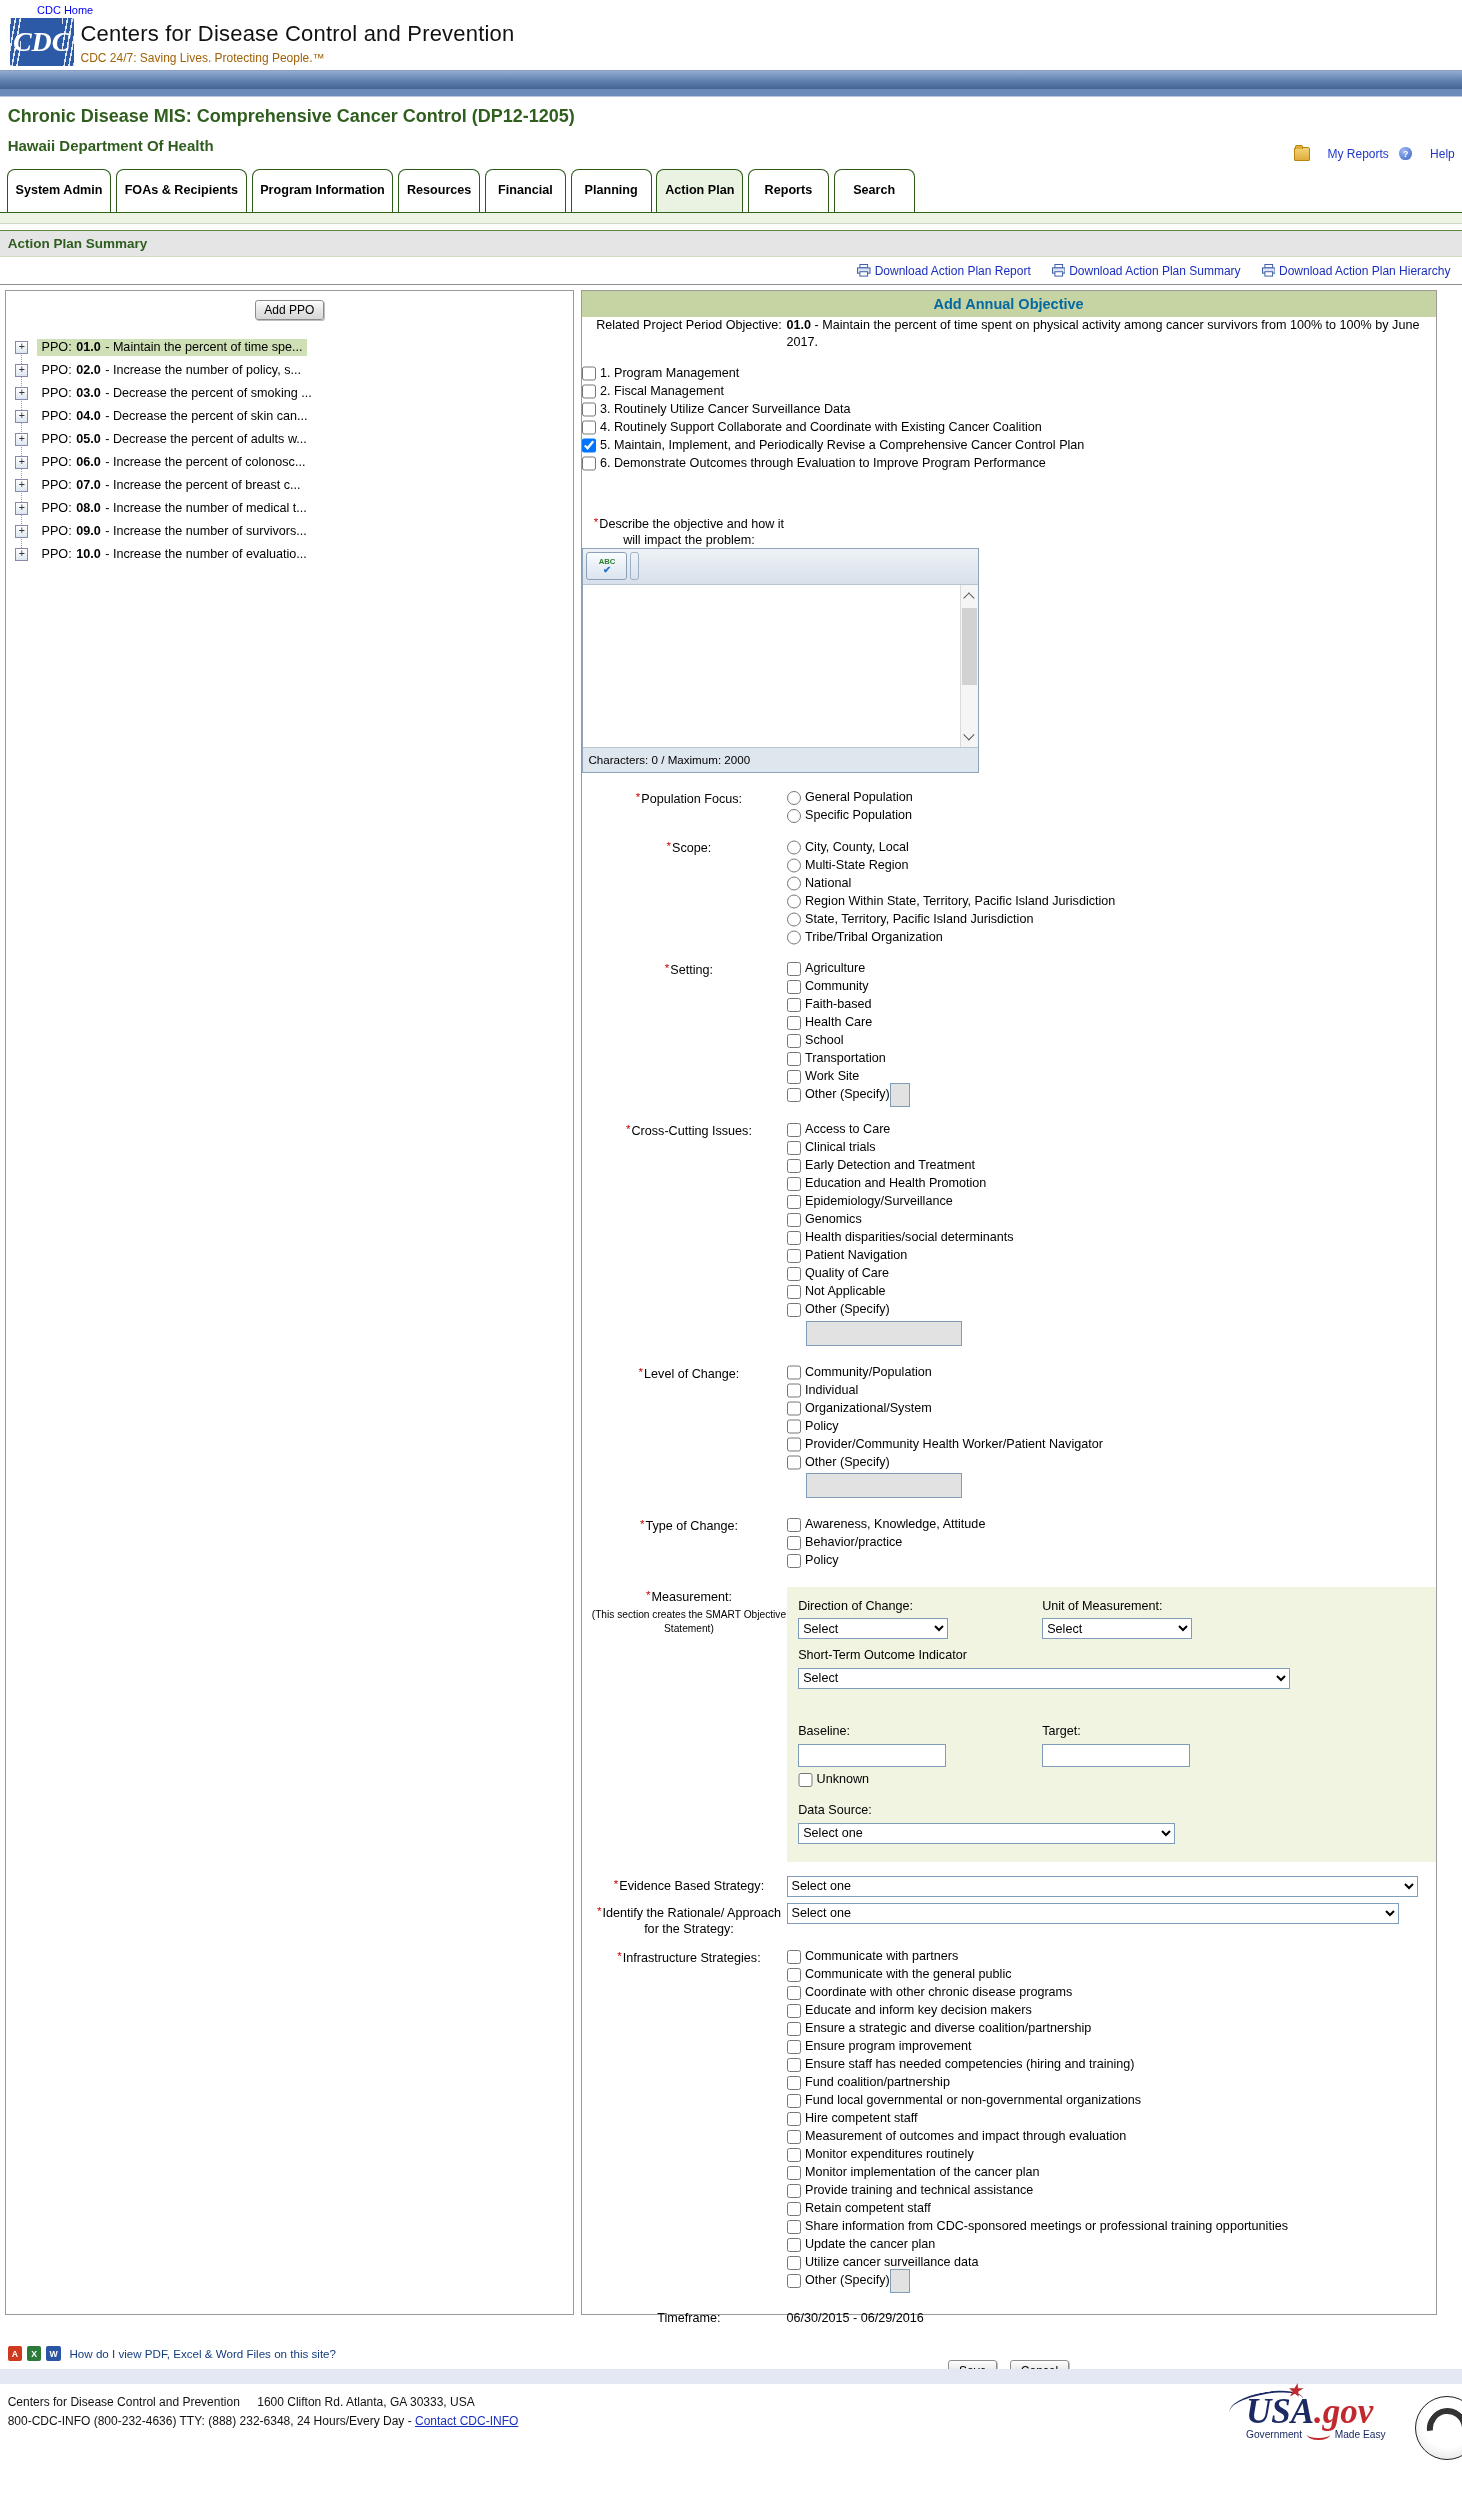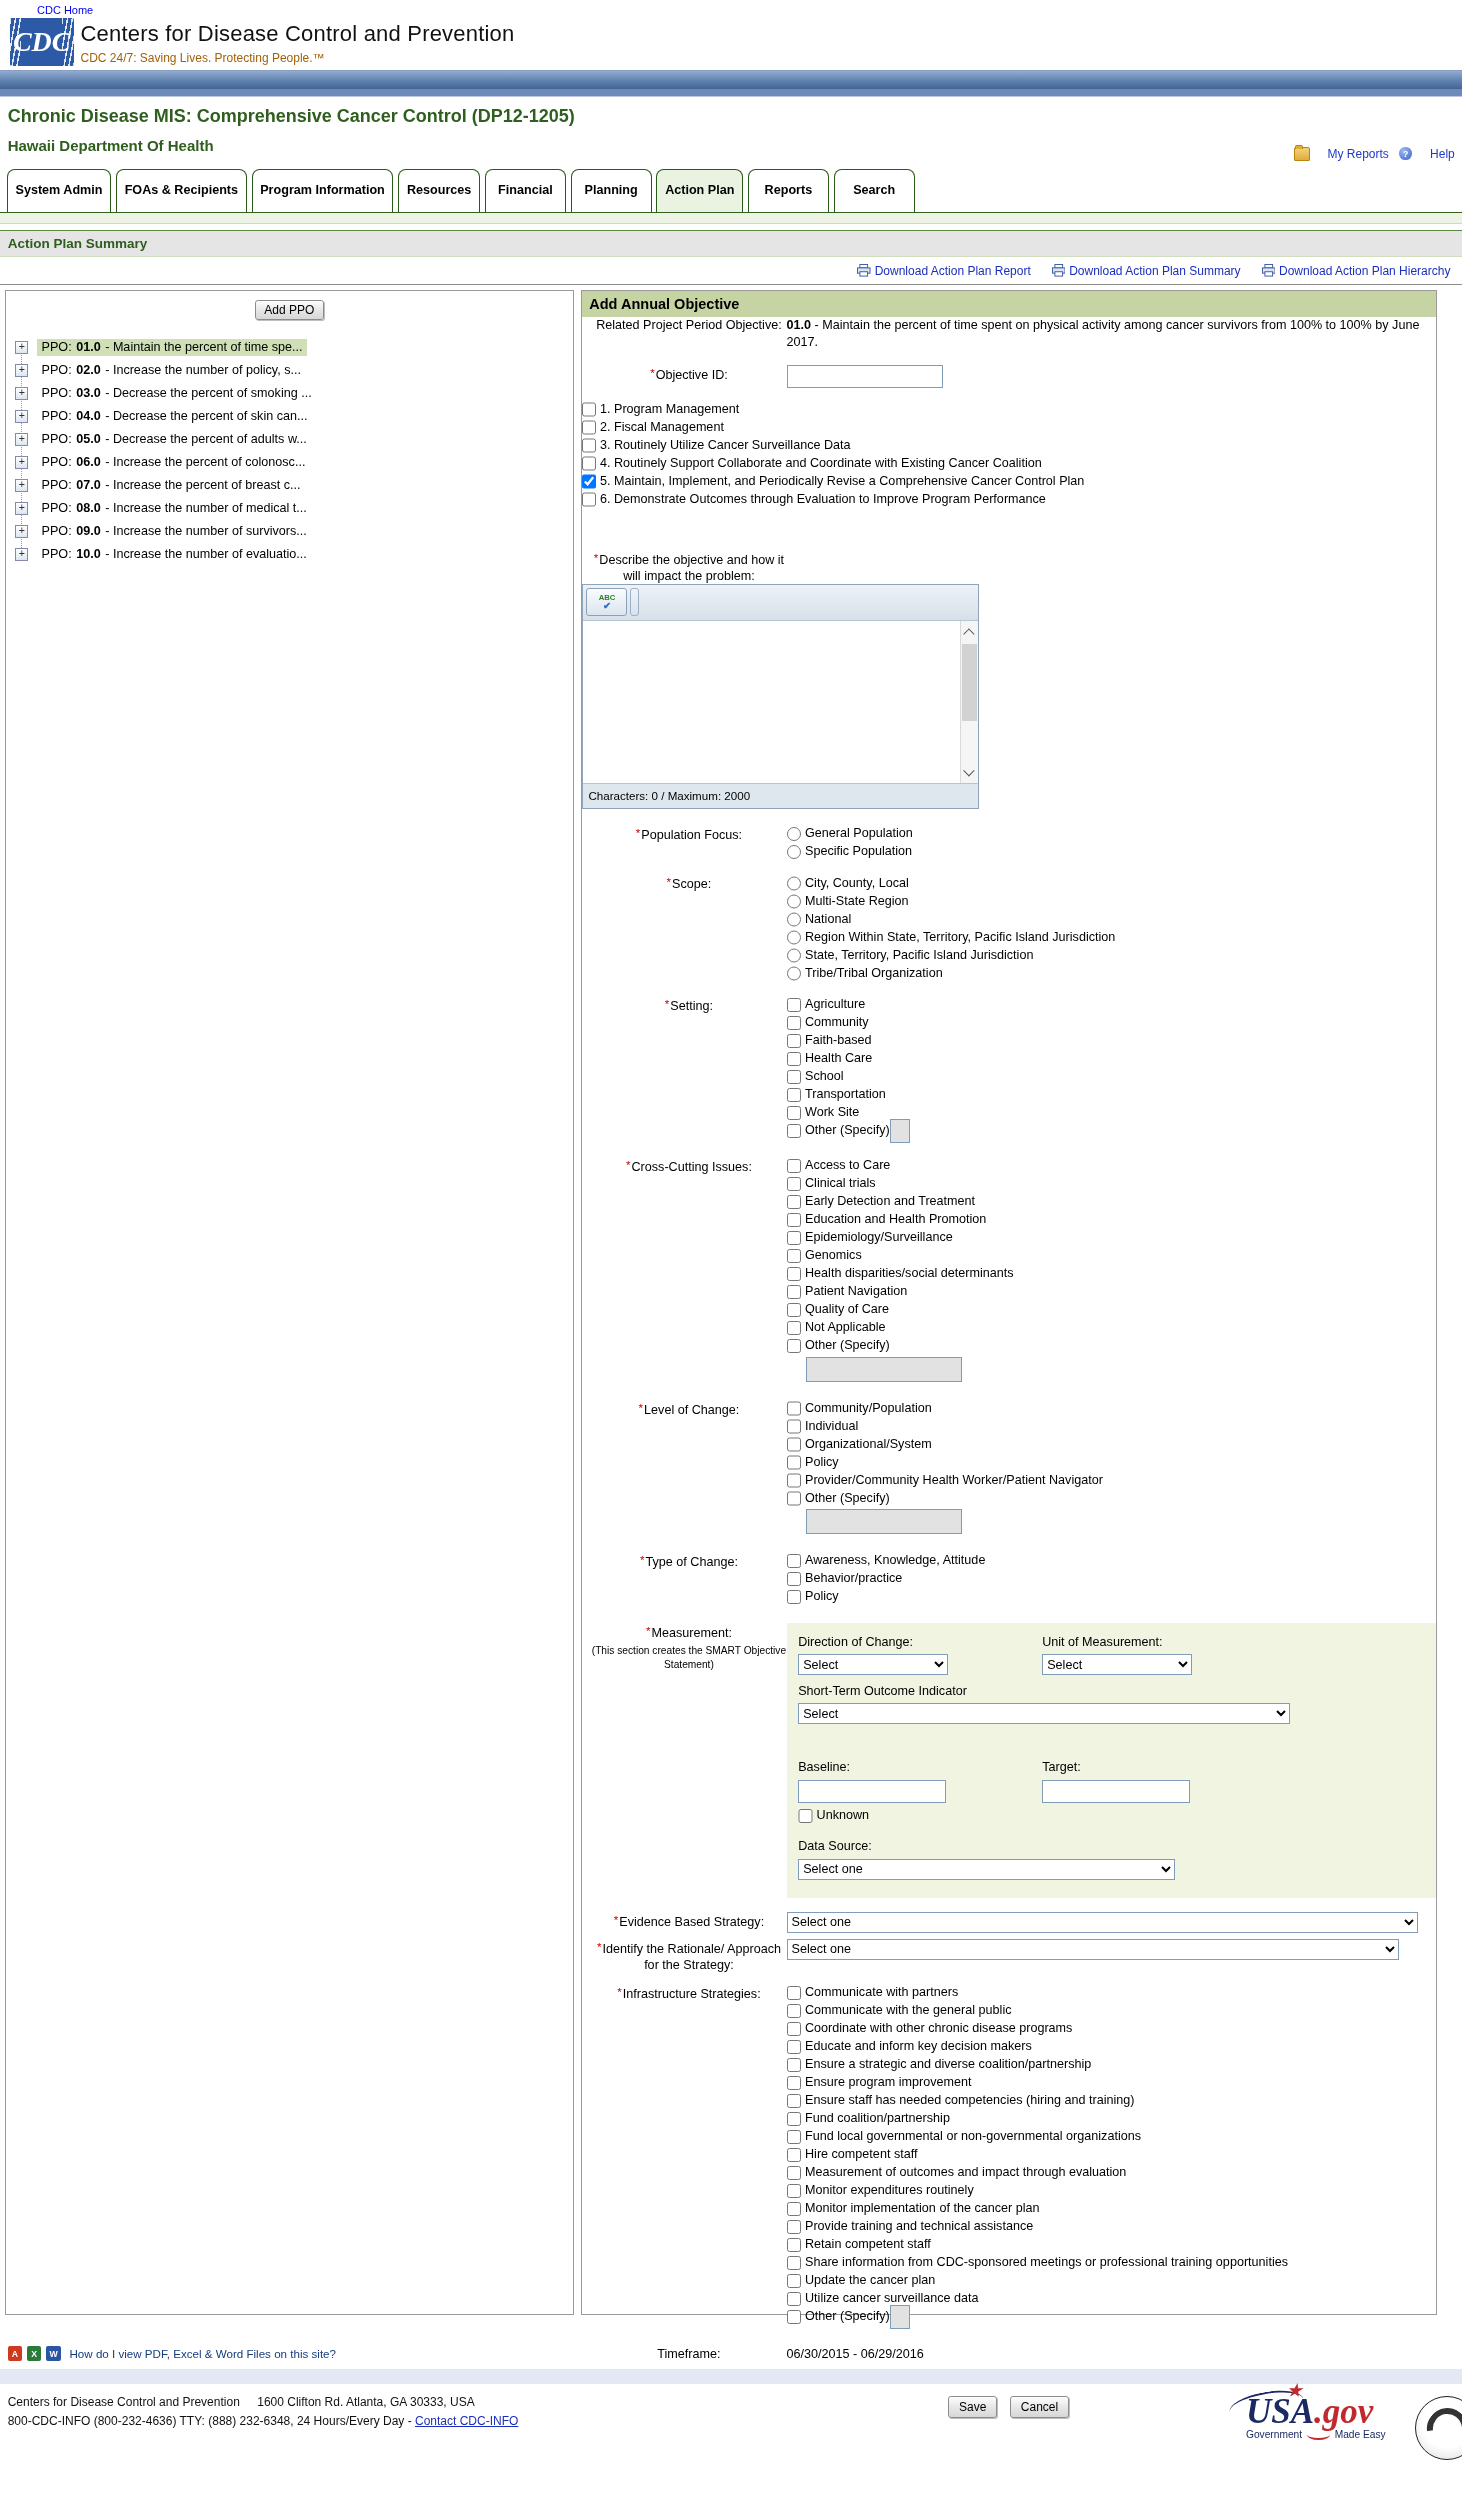--- a/index.html
+++ b/index.html
@@ -58,21 +58,21 @@
   .add-ppo-row{text-align:center;padding:8.7px 0 4.8px;}
   .tree{margin:11.6px 0 0 9.7px;position:relative;}
   .tree::before{content:"";position:absolute;left:5.8px;top:11.6px;bottom:11.6px;border-left:1px dotted #9a9a9a;}
   .tree-item{display:flex;align-items:center;height:23px;position:relative;cursor:pointer;}
   .plus-box{width:12.6px;height:12.6px;box-sizing:border-box;border:1px solid #88a;background:linear-gradient(#fff,#dce6f0);
     color:#333;font-size:10.6px;line-height:9.7px;text-align:center;margin-right:8.7px;z-index:1;}
   .tree-label{font-size:12.6px;padding:1.9px 4.8px;white-space:nowrap;}
   .tree-label b{margin:0 1px;}
   .tree-item.selected .tree-label{background:#cfe0b6;}
   
-  .panel-title{background:#c6d3a3;color:#000000;font-weight:bold;font-size:14.5px;padding:4.8px 7.7px;}
+  .panel-title{background:#c6d3a3;color:#0369a1;font-weight:bold;font-size:14.5px;padding:4.8px 7.7px;text-align:center;}
   .row{display:flex;margin-bottom:12.6px;}
   .row:first-of-type{margin-top:14.5px;}
   .lbl{width:205px;padding-left:9.7px;box-sizing:border-box;flex-shrink:0;font-size:12.6px;line-height:1.35;text-align:center;}
   .req::before{content:"*";color:#c00;margin-right:1px;font-size:11.6px;vertical-align:1.9px;}
   .fld{flex:1;padding-right:11.6px;font-size:12.6px;line-height:1.4;}
   .opt{display:flex;align-items:center;height:18px;font-size:12.6px;cursor:pointer;}
   .opt input{width:14.5px;height:14.5px;margin:0 3.9px 0 0;}
   .other-inline{margin-left:7.7px;}
   input[type=text]{border:1px solid #7f9db9;height:19.4px;font-family:"Liberation Sans",sans-serif;font-size:12.6px;}
   .other-input{background:#e2e2e2;border:1px solid #ababab;width:124px;height:16.5px;}
@@ -282,24 +282,20 @@
     <div class="right-panel">
       <div class="panel-title">Add Annual Objective</div>
 
       <div class="row">
         <div class="lbl">Related Project Period Objective:</div>
         <div class="fld">
           <b>01.0</b> <span>- Maintain the percent of time spent on physical activity among cancer survivors from 100% to 100% by June 2017.</span>
         </div>
       </div>
 
-      <div class="row">
-        <div class="lbl req">Objective ID:</div>
-        <div class="fld"><input type="text" class="id-input" style=""></div>
-      </div>
 
       <div class="row">
         <div class="fld">
           <div class="optlist">
 
           <label class="opt">
                 <input type="checkbox" style="">
                 <span>1. Program Management</span>
               </label>
               <label class="opt">

